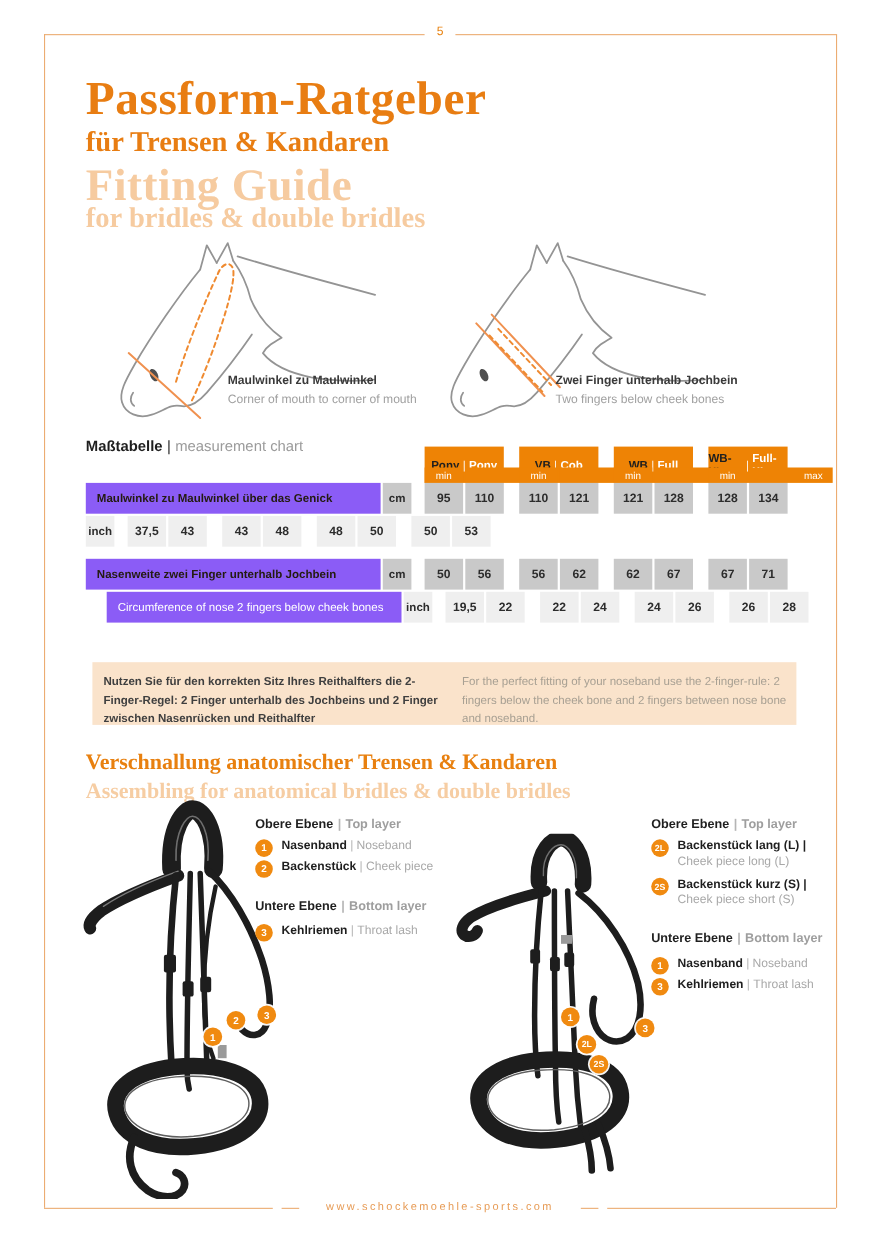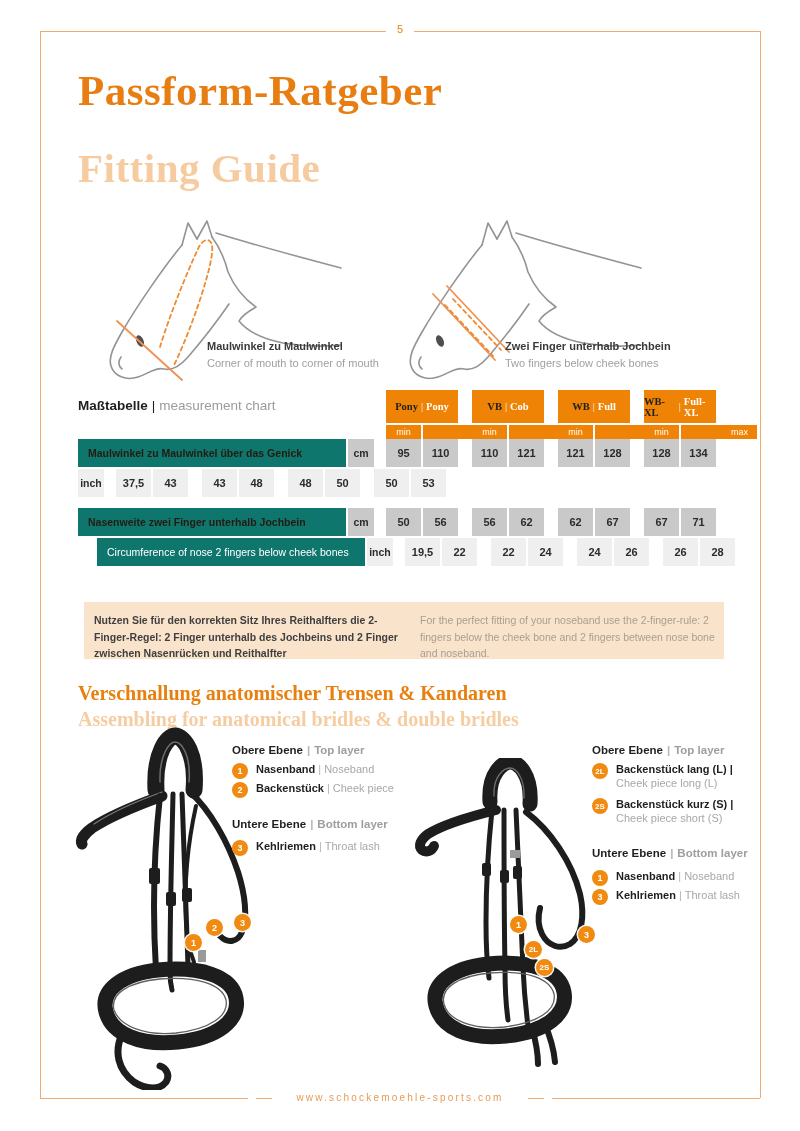--- a/index.html
+++ b/index.html
@@ -34,21 +34,21 @@
   .grp:last-child{margin-right:0;}
   .size-hdr{width:72px;height:33px;flex:0 0 auto;margin-right:14px;background:#ee8305;
             display:flex;align-items:center;justify-content:center;font-size:10.5px;font-weight:700;}
   .size-hdr:last-child{margin-right:0;}
   .size-hdr .de{color:#1f1f1f;}
   .size-hdr .pipe{color:rgba(255,255,255,.9);margin:0 3px;font-weight:400;}
   .size-hdr .en{color:#ffffff;}
   .mm-cell{width:35px;height:14px;background:#ee8305;color:#fff;font-size:9px;
            display:flex;align-items:center;justify-content:center;margin-right:2px;flex:0 0 auto;}
   .mm-cell:last-child{margin-right:0;padding-left:41px;}
-  .c-label{width:268px;flex:0 0 auto;background:#0f766e;display:flex;align-items:center;
+  .c-label{width:268px;flex:0 0 auto;background:#8b5cf6;display:flex;align-items:center;
            padding-left:10px;box-sizing:border-box;font-size:10.5px;margin-right:2px;}
   .c-label.de{color:#241b10;font-weight:700;}
   .c-label.en{color:#ffffff;font-weight:400;}
   .c-unit{width:26px;flex:0 0 auto;display:flex;align-items:center;justify-content:center;
           font-size:10.5px;font-weight:700;color:#2c2c2c;margin-right:12px;}
   .c-val{width:35px;flex:0 0 auto;display:flex;align-items:center;justify-content:center;
          font-size:11px;font-weight:700;color:#2c2c2c;margin-right:2px;}
   .c-val:last-child{margin-right:0;}
   .bg-dark{background:#c9c9c9;}
   .bg-light{background:#efefef;}
@@ -89,21 +89,23 @@
   <div class="frame-line" style="top:31px;left:40px;width:1px;height:1067px;"></div>
   <div class="frame-line" style="top:31px;left:760px;width:1px;height:1067px;"></div>
   <div class="frame-line" style="top:1098px;left:40px;width:208px;height:1px;"></div>
   <div class="frame-line" style="top:1098px;left:256px;width:16px;height:1px;"></div>
   <div class="frame-line" style="top:1098px;left:528px;width:16px;height:1px;"></div>
   <div class="frame-line" style="top:1098px;left:552px;width:208px;height:1px;"></div>
   <div class="page-num">5</div>
   <div class="footer-url">www.schockemoehle-sports.com</div>
 
   <div class="abs serif h1-de">Passform-Ratgeber</div>
+  <div class="abs serif h2-de">für Trensen &amp; Kandaren</div>
   <div class="abs serif h1-en">Fitting Guide</div>
+  <div class="abs serif h2-en">for bridles &amp; double bridles</div>
 
   <svg class="abs" style="top:218px;left:103px;" width="240" height="168" viewBox="0 0 240 168">
     <g fill="none" stroke="#949494" stroke-width="1.6" stroke-linecap="round" stroke-linejoin="round">
       <path d="M79,27 L85,5 L94,21"></path>
       <path d="M94,21 L104,3 L109,19"></path>
       <path d="M79,27 C60,50 34,88 19,114 C11,128 5,139 8,148 C11,158 23,163 35,159 C45,156 52,149 61,151 C70,153 78,147 85,139 C97,125 113,105 126,86"></path>
       <path d="M109,19 C117,30 122,42 125,54 C131,68 140,80 153,89 C146,93 139,97 136,103 C144,113 160,121 180,125 C198,128 220,129 238,127"></path>
       <path d="M113,15 C142,24 185,36 238,50"></path>
       <path d="M18,139 C15,143 15,148 19,151"></path>
     </g>
@@ -138,21 +140,21 @@
     </g>
   </svg>
   <div class="abs fig-label-de" style="top:340px;left:505px;">Zwei Finger unterhalb Jochbein</div>
   <div class="abs fig-label-en" style="top:357px;left:505px;">Two fingers below cheek bones</div>
 
   <div class="mtable">
     <div class="mtitle">
       <b>Maßtabelle</b><span class="sep">|</span><span>measurement chart</span>
     </div>
 
-    <div class="trow" style="top:0;font-family:Liberation Serif, serif;">
+    <div class="trow" style="top:16px;">
       <div class="hdr-spacer"></div>
       <div class="size-hdr">
         <span class="de">Pony</span>
           <span class="pipe">|</span>
           <span class="en">Pony</span>
       </div>
       <div class="size-hdr">
         <span class="de">VB</span>
           <span class="pipe">|</span>
           <span class="en">Cob</span>

